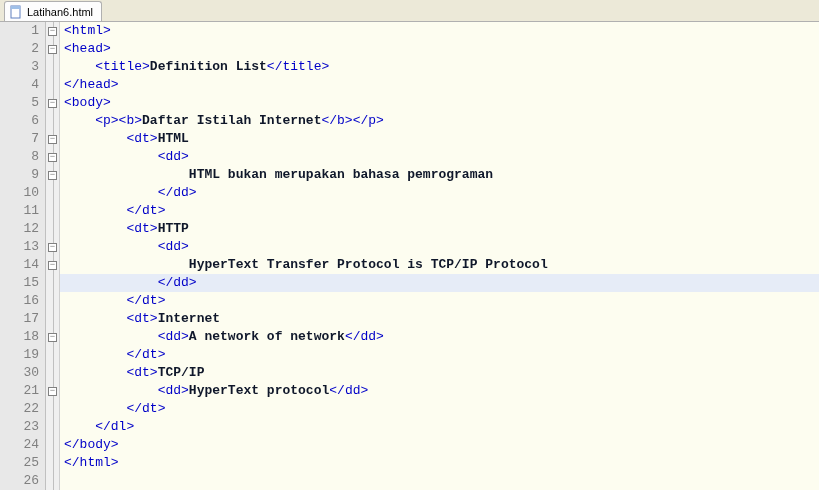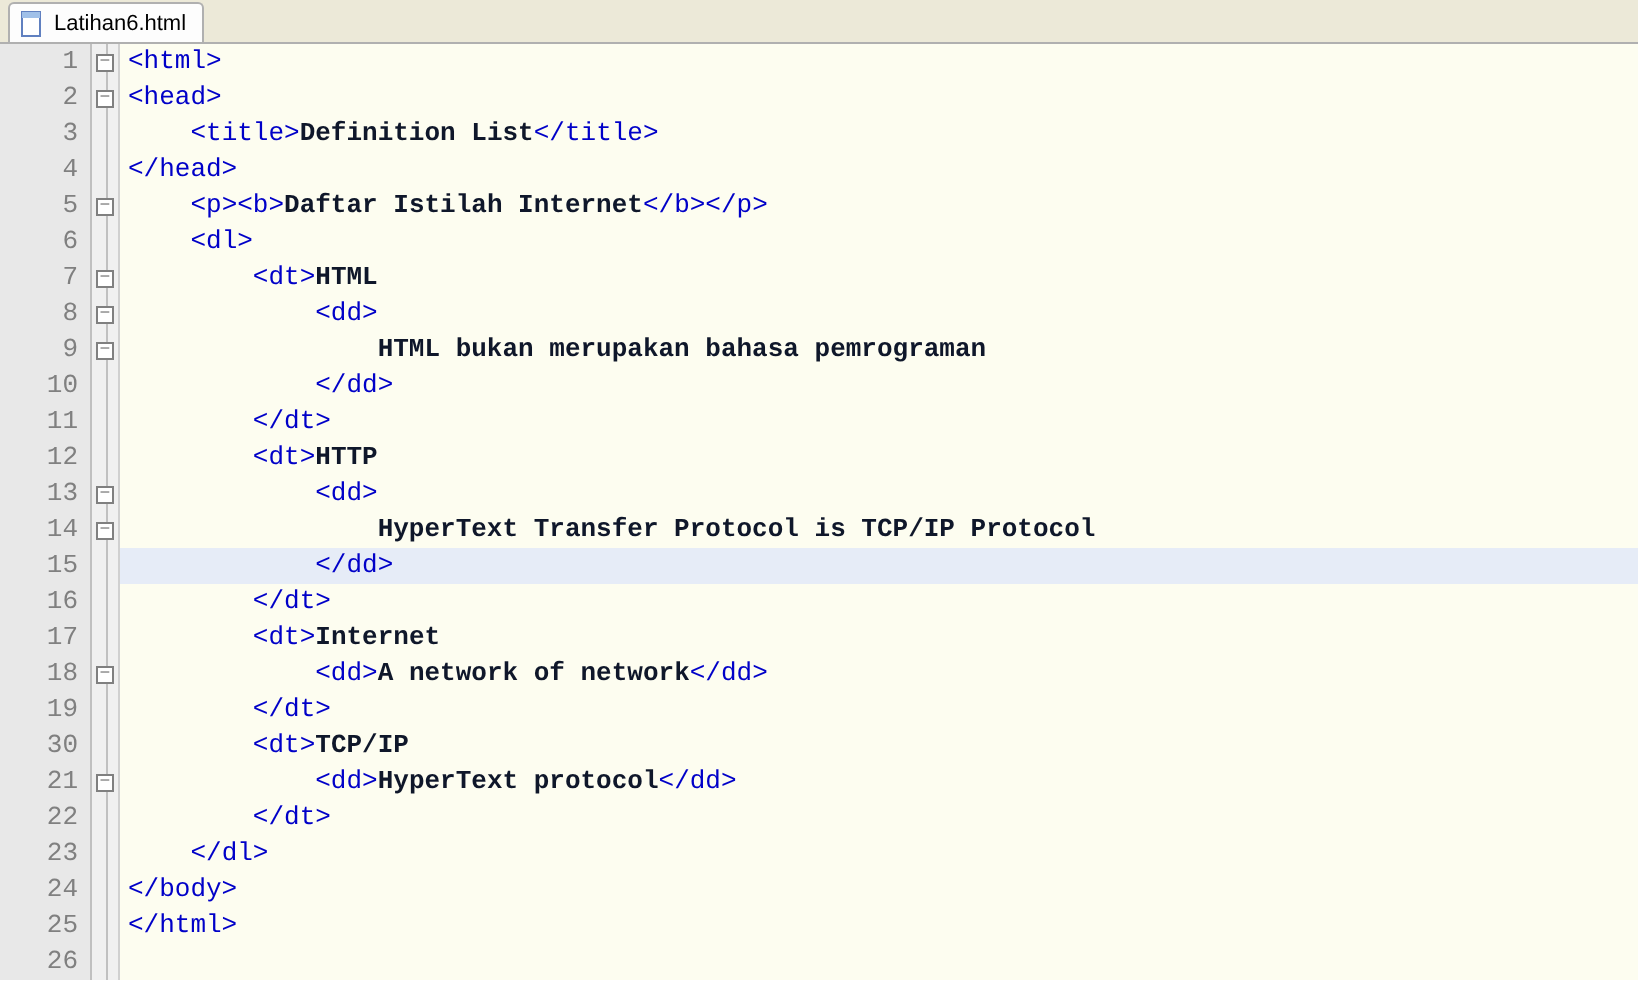--- a/index.html
+++ b/index.html
@@ -240,22 +240,22 @@
       </div>
       <div class="fold-cell">
         <div class="fold-line-v"></div>
       </div>
     </div>
   <div class="code-area" id="codearea">
       <div class="code-line"><span class="tag">&lt;html&gt;</span></div>
       <div class="code-line"><span class="tag">&lt;head&gt;</span></div>
       <div class="code-line">    <span class="tag">&lt;title&gt;</span><span class="txt">Definition List</span><span class="tag">&lt;/title&gt;</span></div>
       <div class="code-line"><span class="tag">&lt;/head&gt;</span></div>
+      <div class="code-line"><span class="tag">&lt;body&gt;</span></div>
       <div class="code-line">    <span class="tag">&lt;p&gt;&lt;b&gt;</span><span class="txt">Daftar Istilah Internet</span><span class="tag">&lt;/b&gt;&lt;/p&gt;</span></div>
-      <div class="code-line">    <span class="tag">&lt;dl&gt;</span></div>
       <div class="code-line">        <span class="tag">&lt;dt&gt;</span><span class="txt">HTML</span></div>
       <div class="code-line">            <span class="tag">&lt;dd&gt;</span></div>
       <div class="code-line">                <span class="txt">HTML bukan merupakan bahasa pemrograman</span></div>
       <div class="code-line">            <span class="tag">&lt;/dd&gt;</span></div>
       <div class="code-line">        <span class="tag">&lt;/dt&gt;</span></div>
       <div class="code-line">        <span class="tag">&lt;dt&gt;</span><span class="txt">HTTP</span></div>
       <div class="code-line">            <span class="tag">&lt;dd&gt;</span></div>
       <div class="code-line">                <span class="txt">HyperText Transfer Protocol is TCP/IP Protocol</span></div>
       <div class="code-line highlight">            <span class="tag">&lt;/dd&gt;</span></div>
       <div class="code-line">        <span class="tag">&lt;/dt&gt;</span></div>

